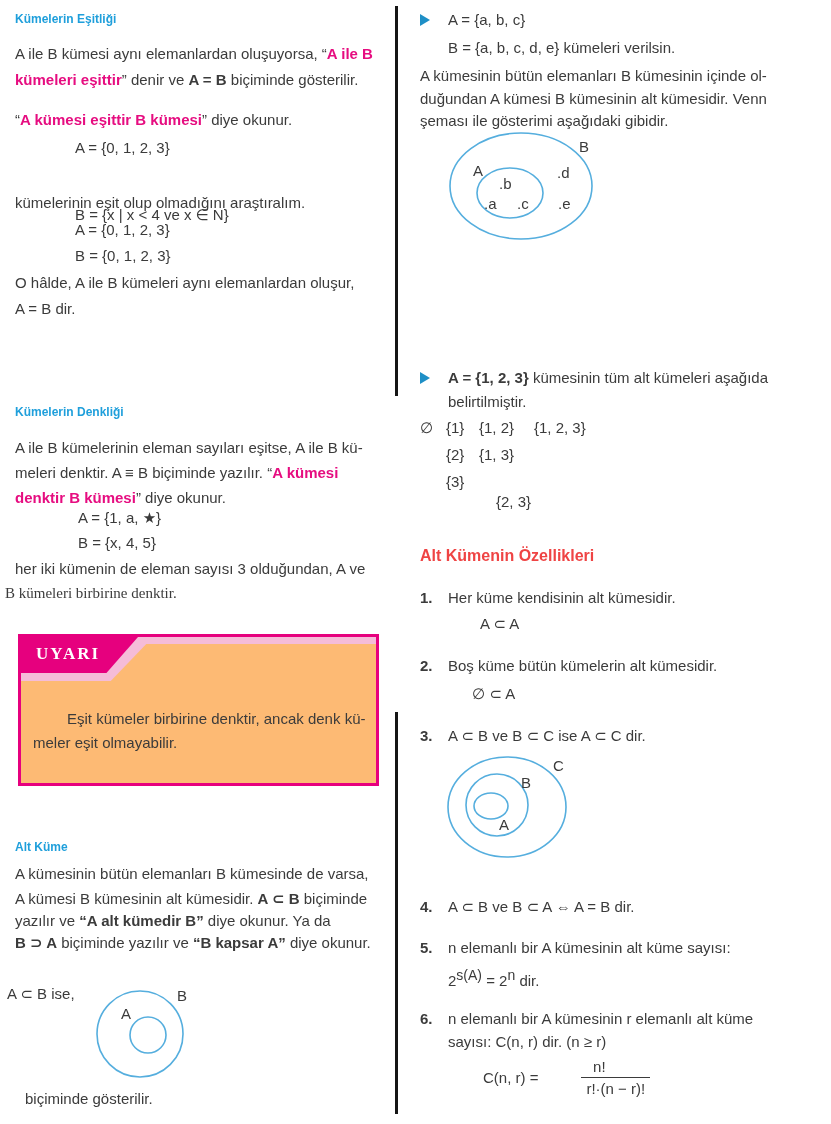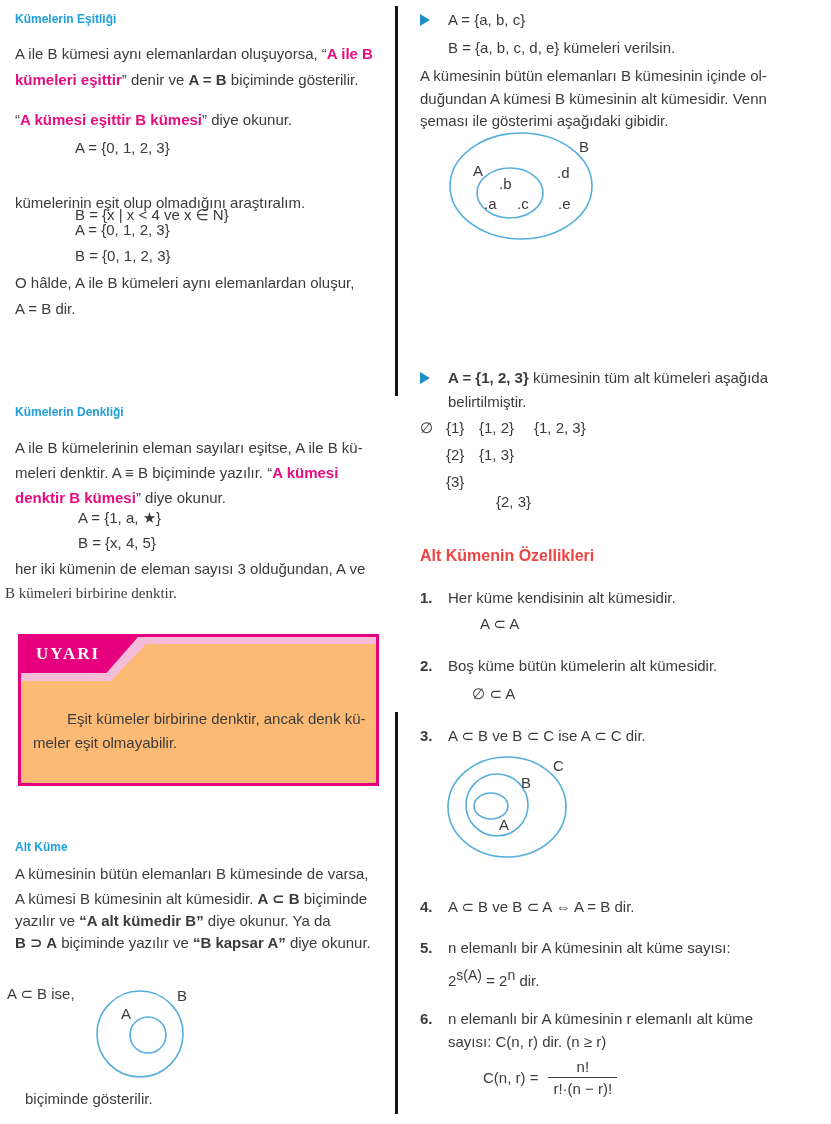--- a/index.html
+++ b/index.html
@@ -30,21 +30,21 @@
              font-weight:bold;font-size:17px;letter-spacing:2px;
              padding:7px 0 0 15px;box-sizing:border-box;}
   .uyari-text{position:absolute;left:12px;top:70px;width:335px;line-height:24px;}
   .uyari-text .ind{padding-left:34px;}
   svg text{font-family:"Liberation Sans","DejaVu Sans",sans-serif;font-size:15px;fill:#3b3b3b;}
   svg .venn-shape{fill:none;stroke:#55aede;stroke-width:1.6;}
   sup{font-size:14px;}
   .frac-row{position:absolute;display:flex;align-items:center;}
   .frac{display:inline-flex;flex-direction:column;align-items:center;margin-left:10px;}
   .fnum{padding:0 4px 2px 4px;}
-  .fden{border-top:1.6px solid #3b3b3b;padding:2px 5px 0 5px;}
+  .fden{border-top:1.6px solid #3b3b3b;padding:2px 5px 0 5px;margin-left:33px;}
 </style>
 </head>
 <body>
 
 <div class="page">
 
   <div class="divider" style="top:6px;height:390px;"></div>
   <div class="divider" style="top:712px;height:402px;"></div>
 
   <div class="ln h-blue" style="left:15px;top:10px;">Kümelerin Eşitliği</div>

